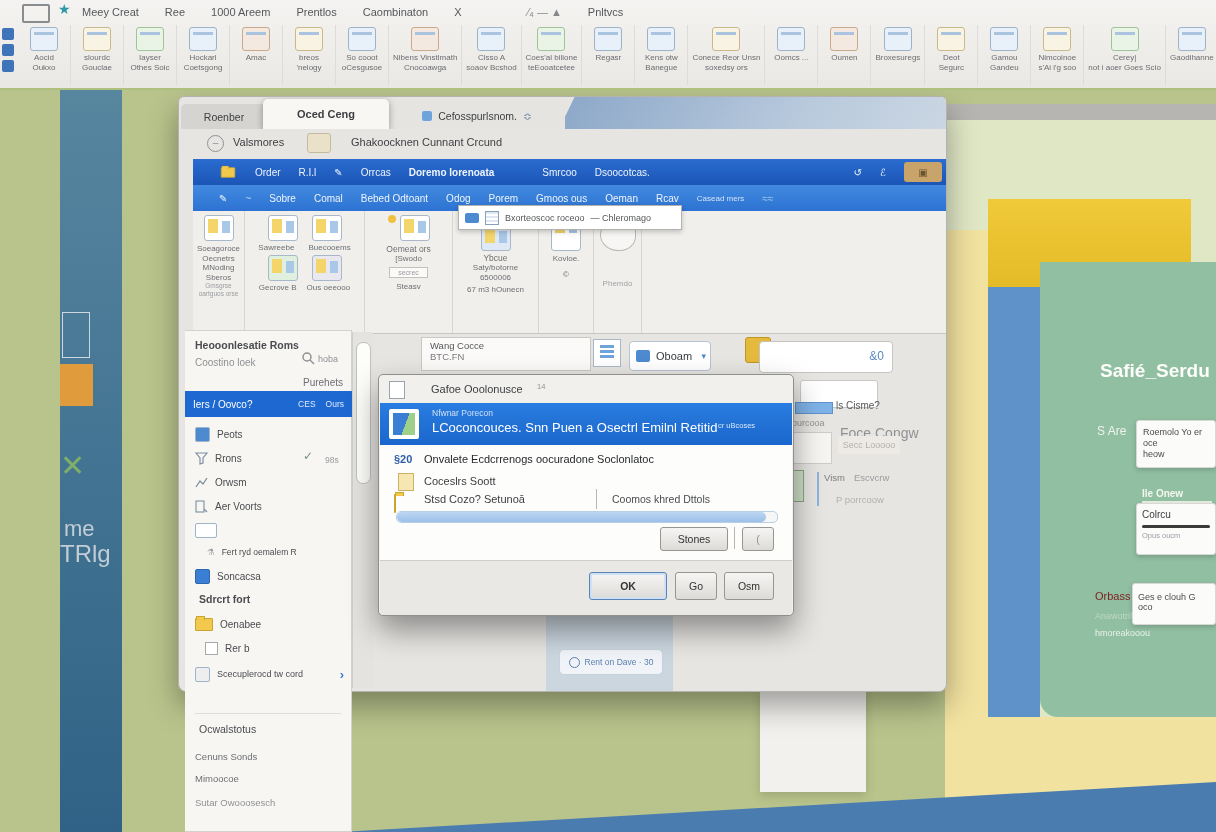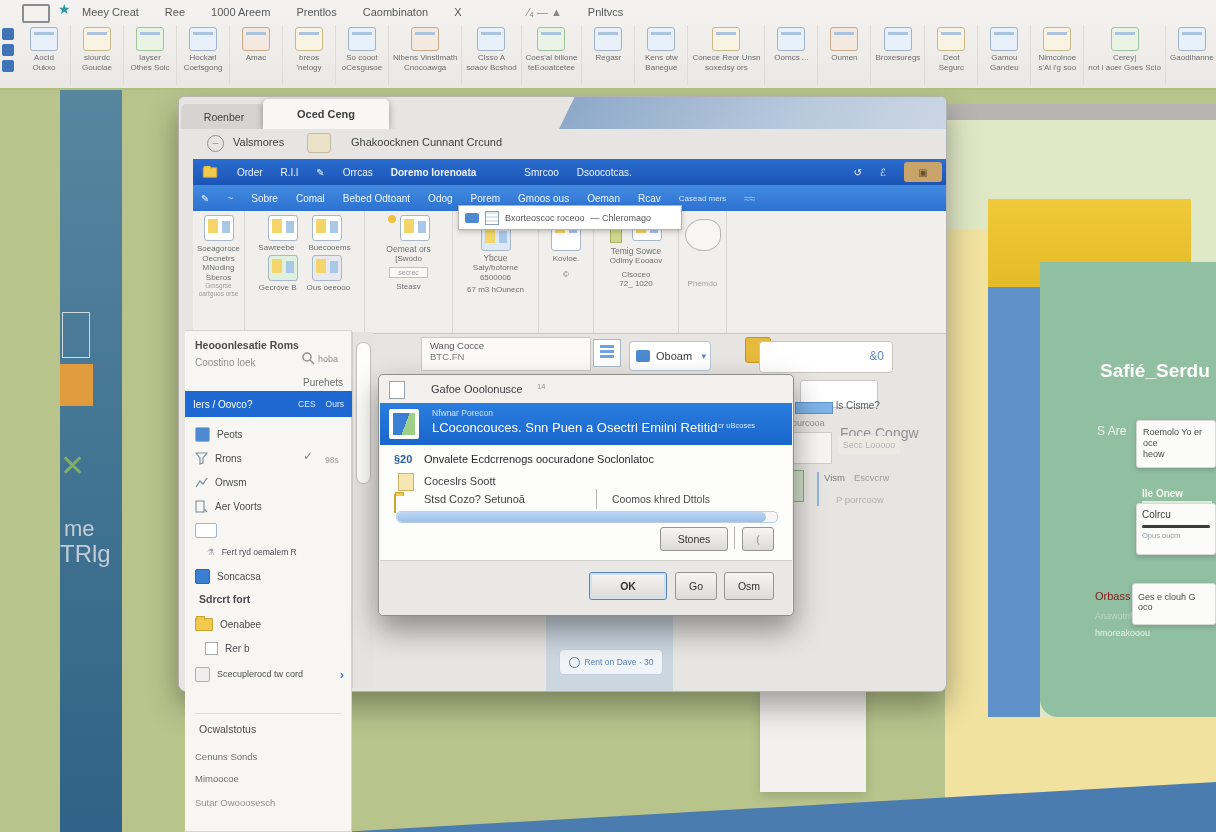--- a/index.html
+++ b/index.html
@@ -34,21 +34,21 @@
   .rp-green{left:1040px;top:262px;width:176px;height:455px;background:#91bfa2;border-bottom-left-radius:18px;z-index:2;}
   .rp-ybottom{left:945px;top:717px;width:271px;height:115px;background:#f2e2a0;z-index:2;}
   .card{background:#fbfbf9;border:1px solid #d9d8d4;border-radius:3px;box-shadow:0 2px 5px rgba(0,0,0,.18);z-index:5;}
   
   #appwin{left:178px;top:96px;width:767px;height:594px;z-index:10;background:#e7e5e2;
           border:1px solid #b5b3b0;border-radius:6px 6px 8px 8px;box-shadow:0 14px 30px rgba(0,0,0,.35);}
   .tabsrow{left:0;top:0;width:767px;height:32px;overflow:hidden;border-radius:6px 6px 0 0;}
   .tab{position:absolute;border-radius:5px 5px 0 0;font-size:10.5px;color:#3c3e41;
        display:flex;align-items:center;justify-content:center;gap:6px;}
   .bluebar{left:14px;width:753px;height:26px;display:flex;align-items:center;gap:18px;
-           padding-left:8px;box-sizing:border-box;color:#eef4fc;font-size:10px;}
+           padding-left:26px;box-sizing:border-box;color:#eef4fc;font-size:10px;}
   #bar1{top:62px;background:linear-gradient(#2a6cd0,#1b55b6);}
   #bar2{top:88px;background:linear-gradient(#418adf,#2d72d2);}
   .grp{flex:0 0 auto;border-right:1px solid #d8d6d3;padding:4px 3px 0 3px;box-sizing:border-box;
        display:flex;flex-direction:column;align-items:center;}
   .grp .lbl{font-size:8px;color:#6d6f72;}
   .gic{width:28px;height:24px;border:1px solid #a9b8c8;border-radius:3px;background:#fff;position:relative;}
   .gic::before{content:"";position:absolute;left:3px;top:3px;width:10px;height:14px;background:#f4d56a;}
   .gic::after{content:"";position:absolute;right:3px;top:5px;width:8px;height:12px;background:#a9c8e8;}
   .btn{display:flex;align-items:center;justify-content:center;font-size:10.5px;color:#333;
        background:linear-gradient(#f6f5f3,#dcdbd8);border:1px solid #96958f;border-radius:3px;}
@@ -215,20 +215,25 @@
 </div>
 
 <div class="a" style="left:760px;top:688px;width:106px;height:104px;background:#f2f1ee;z-index:2;box-shadow:0 4px 10px rgba(0,0,0,.15);"></div>
 
 <div class="a" id="appwin">
   <div class="a tabsrow">
     <div class="a" style="left:380px;top:0;width:400px;height:32px;background:linear-gradient(100deg,#8ea9c9,#b9cadd 60%,#ccd7e3);transform:skewX(-26deg);transform-origin:bottom left;"></div>
     <div class="tab" style="left:2px;top:7px;width:86px;height:25px;background:#d6d4d0;">
           <span>Roenber</span>
         </div>
+    <div class="tab" style="left:210px;top:5px;width:176px;height:27px;background:#e6e4e0;">
+          <span style="width:10px;height:10px;background:#6fa3dc;border-radius:2px;"></span>
+          <span>Cefosspurlsnom.</span>
+          <span style="color:#7a90ac;">≎</span>
+        </div>
     <div class="tab" style="left:84px;top:2px;width:126px;height:30px;background:#f8f7f4;font-weight:bold;font-size:11px;box-shadow:0 2px 7px rgba(0,0,0,.35);z-index:3;">
           <span>Oced Ceng</span>
         </div>
   </div>
 
   <div class="a" style="left:0;top:32px;width:767px;height:30px;">
     <span class="a" style="left:28px;top:6px;width:15px;height:15px;border:1.5px solid #8f9296;border-radius:50%;color:#8f9296;font-size:10px;text-align:center;line-height:14px;">–</span>
     <span class="a" style="left:54px;top:7px;font-size:11px;color:#3f4144;">Valsmores</span>
     <span class="a" style="left:128px;top:4px;width:22px;height:18px;background:#e9e2c8;border:1px solid #c3baa0;border-radius:3px;"></span>
     <span class="a" style="left:172px;top:7px;font-size:11px;color:#3f4144;">Ghakoocknen Cunnant Crcund</span>
@@ -306,30 +311,20 @@
       <span class="lbl" style="margin-top:2px;font-size:8.5px;">Ybcue</span>
       <span class="lbl">Saty/botorne</span>
       <span class="lbl">6500006</span>
       <span class="lbl" style="margin-top:2px;">67 m3 hOunecn</span>
     </div>
     <div class="grp" style="width:55px;">
       <span class="gic" style="height:34px;background:#fff;"></span>
       <span class="lbl" style="margin-top:3px;">Kovloe.</span>
       <span class="lbl" style="margin-top:6px;">©</span>
     </div>
-    <div class="grp" style="width:85px;">
-      <div style="display:flex;gap:10px;">
-            <span style="width:10px;height:26px;background:#cdd88a;border:1px solid #a8b268;"></span>
-            <span class="gic"></span>
-          </div>
-      <span class="lbl" style="margin-top:3px;font-size:8.5px;">Temig Sowce</span>
-      <span class="lbl">Odlmy Eooaov</span>
-      <span class="lbl" style="margin-top:4px;">Clsoceo</span>
-      <span class="lbl">72_ 1020</span>
-    </div>
     <div class="grp" style="width:48px;">
       <span style="width:34px;height:30px;border:1px solid #b8b6b2;border-radius:50% 40% 45% 50%;background:#f7f6f4;margin-top:4px;"></span>
       <span class="lbl" style="margin-top:28px;color:#a0a2a4;">Phemdo</span>
     </div>
   </div>
 
   <div class="a" style="left:242px;top:240px;width:170px;height:34px;background:#fbfaf8;border:1px solid #c9c8c5;padding:2px 8px;box-sizing:border-box;">
     <div style="font-size:9.5px;color:#55575a;">Wang Cocce</div>
     <div style="font-size:9.5px;color:#7a7c7f;">BTC.FN</div>
   </div>

